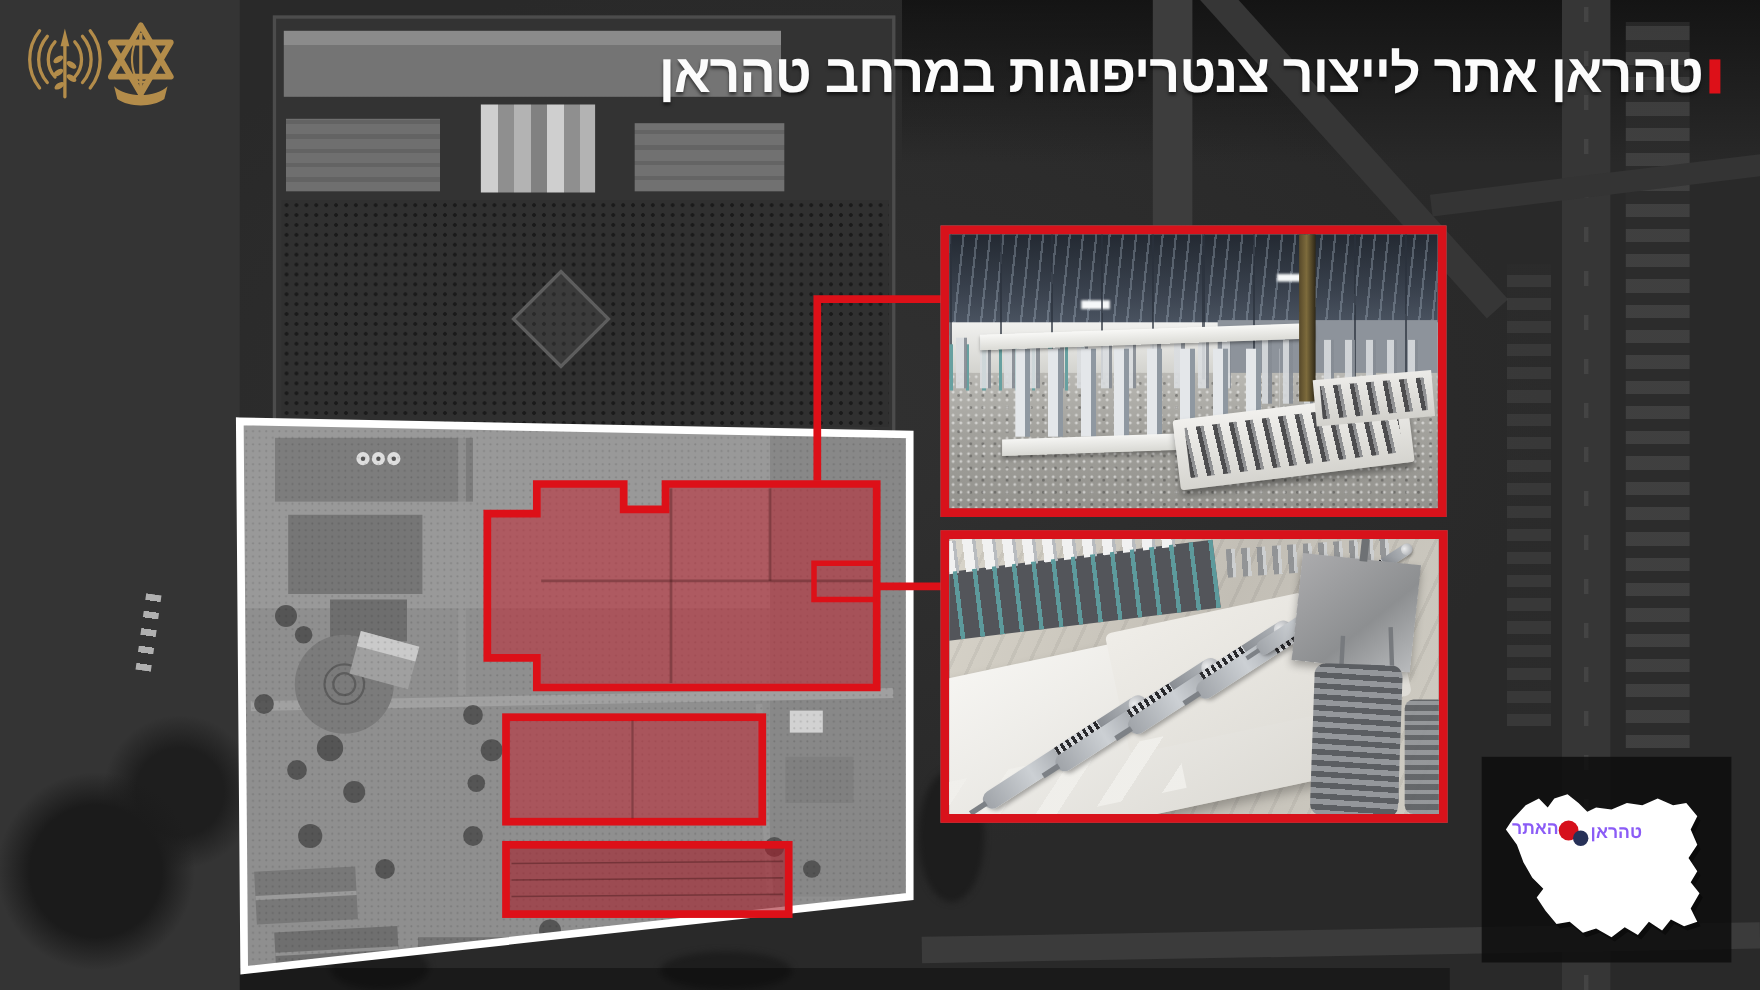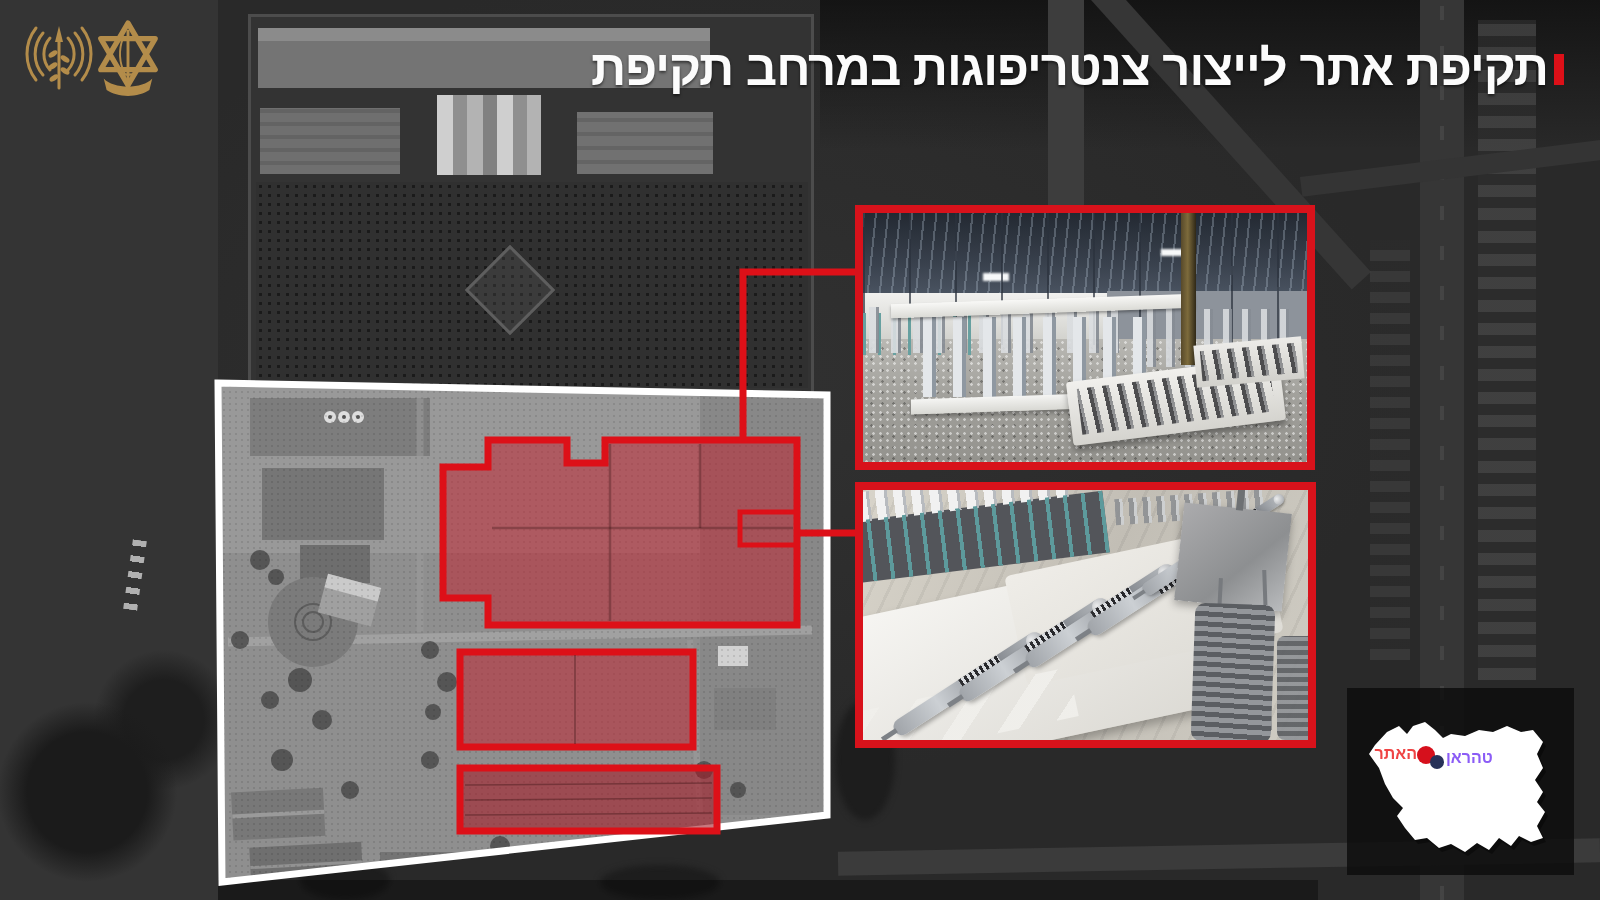--- a/index.html
+++ b/index.html
@@ -126,21 +126,21 @@
   .sb-coils{top:114px;left:330px;width:80px;height:138px;border-radius:10px;transform:rotate(2deg);
     background:repeating-linear-gradient(2deg,#94979b 0 5px,#5b5e62 5px 10px);}
   .sb-coils2{top:146px;left:414px;width:38px;height:104px;border-radius:8px;opacity:.9;
     background:repeating-linear-gradient(0deg,#8f9296 0 4px,#595c60 4px 9px);}
   .sb-zigzag{top:200px;left:-12px;width:225px;height:50px;transform:rotate(-12deg);opacity:.95;
     background:repeating-linear-gradient(-45deg,#f0efeb 0 16px,transparent 16px 43px);}
 
   
   #map-card{left:1347px;top:688px;width:227px;height:187px;background:rgba(12,12,12,.82);}
   .map-label{position:absolute;font-weight:bold;font-size:16px;direction:rtl;white-space:nowrap;}
-  #label-site{right:157px;top:57px;color:#ef4444;}
+  #label-site{right:157px;top:57px;color:#8b5cf6;}
   #label-city{left:99px;top:61px;color:#8b5cf6;}
 
   svg{display:block;}
 </style>
 </head>
 <body>
 
 <div id="stage">
 
   <div id="bg">
@@ -310,21 +310,21 @@
     <div class="abs rotor" style="left:288px;top:28px;transform:rotate(-33deg) scale(.62);">
         <span class="cap"></span>
       </div>
     <div class="abs sb-sign"></div>
     <div class="abs sb-rod" style="left:352px;top:88px;height:150px;transform:rotate(3deg);"></div>
     <div class="abs sb-rod" style="left:402px;top:80px;height:160px;transform:rotate(-2deg);"></div>
     <div class="abs sb-coils"></div>
     <div class="abs sb-coils2"></div>
   </div>
 
-  <div id="title" class="abs">תקיפת אתר לייצור צנטריפוגות במרחב תקיפת</div>
+  <div id="title" class="abs">טהראן אתר לייצור צנטריפוגות במרחב טהראן</div>
   <div id="title-bar" class="abs"></div>
 
   <svg class="abs" style="left:24px;top:20px;" width="70" height="76" viewBox="0 0 70 76">
     <g stroke="#b38c4a" stroke-width="3" fill="none" stroke-linecap="round">
       <path d="M26,18 A24,24 0 0 0 26,50"></path>
       <path d="M19,13 A32,32 0 0 0 19,55"></path>
       <path d="M12,8 A42,42 0 0 0 12,60"></path>
       <path d="M44,18 A24,24 0 0 1 44,50"></path>
       <path d="M51,13 A32,32 0 0 1 51,55"></path>
       <path d="M58,8 A42,42 0 0 1 58,60"></path>

